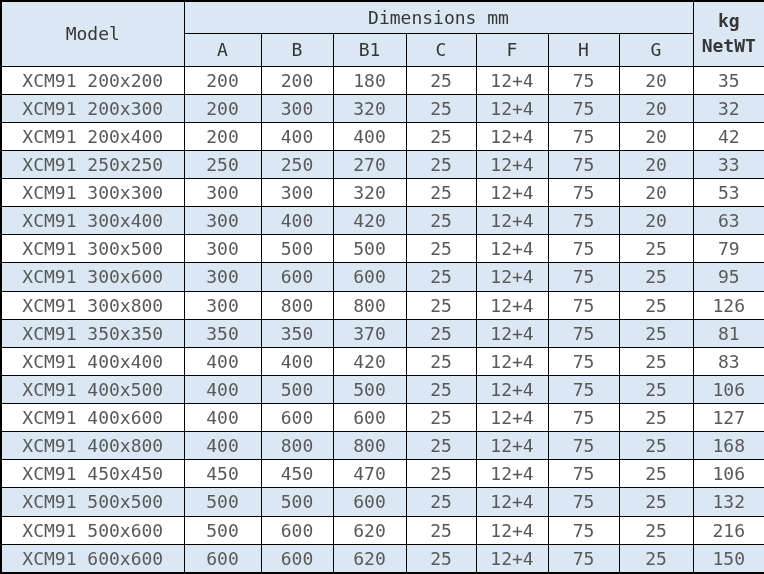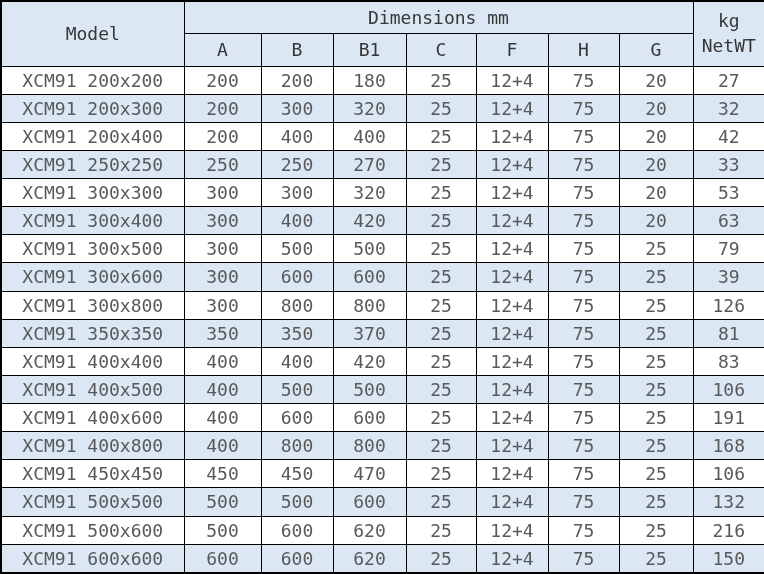--- a/index.html
+++ b/index.html
@@ -24,21 +24,21 @@
     white-space: nowrap;
   }
   thead th {
     background: #dbe8f4;
     color: #363636;
     font-weight: normal;
     font-size: 18px;
   }
   thead tr.group-row { height: 32px; }
   thead tr.sub-row { height: 33px; }
-  .weight-header div { line-height: 1.35; }
+  .weight-header div { line-height: 1.35; font-weight: bold; }
   tbody td {
     color: #58595b;
     font-size: 18px;
   }
   tbody tr:nth-child(odd) { background: #ffffff; }
   tbody tr:nth-child(even) { background: #dbe8f4; }
 </style>
 </head>
 <body>
 
@@ -76,21 +76,21 @@
   <tbody>
       <tr>
         <td>XCM91 200x200</td>
         <td>200</td>
         <td>200</td>
         <td>180</td>
         <td>25</td>
         <td>12+4</td>
         <td>75</td>
         <td>20</td>
-        <td>27</td>
+        <td>35</td>
       </tr>
       <tr>
         <td>XCM91 200x300</td>
         <td>200</td>
         <td>300</td>
         <td>320</td>
         <td>25</td>
         <td>12+4</td>
         <td>75</td>
         <td>20</td>
@@ -153,21 +153,21 @@
       </tr>
       <tr>
         <td>XCM91 300x600</td>
         <td>300</td>
         <td>600</td>
         <td>600</td>
         <td>25</td>
         <td>12+4</td>
         <td>75</td>
         <td>25</td>
-        <td>39</td>
+        <td>95</td>
       </tr>
       <tr>
         <td>XCM91 300x800</td>
         <td>300</td>
         <td>800</td>
         <td>800</td>
         <td>25</td>
         <td>12+4</td>
         <td>75</td>
         <td>25</td>
@@ -208,21 +208,21 @@
       </tr>
       <tr>
         <td>XCM91 400x600</td>
         <td>400</td>
         <td>600</td>
         <td>600</td>
         <td>25</td>
         <td>12+4</td>
         <td>75</td>
         <td>25</td>
-        <td>191</td>
+        <td>127</td>
       </tr>
       <tr>
         <td>XCM91 400x800</td>
         <td>400</td>
         <td>800</td>
         <td>800</td>
         <td>25</td>
         <td>12+4</td>
         <td>75</td>
         <td>25</td>

